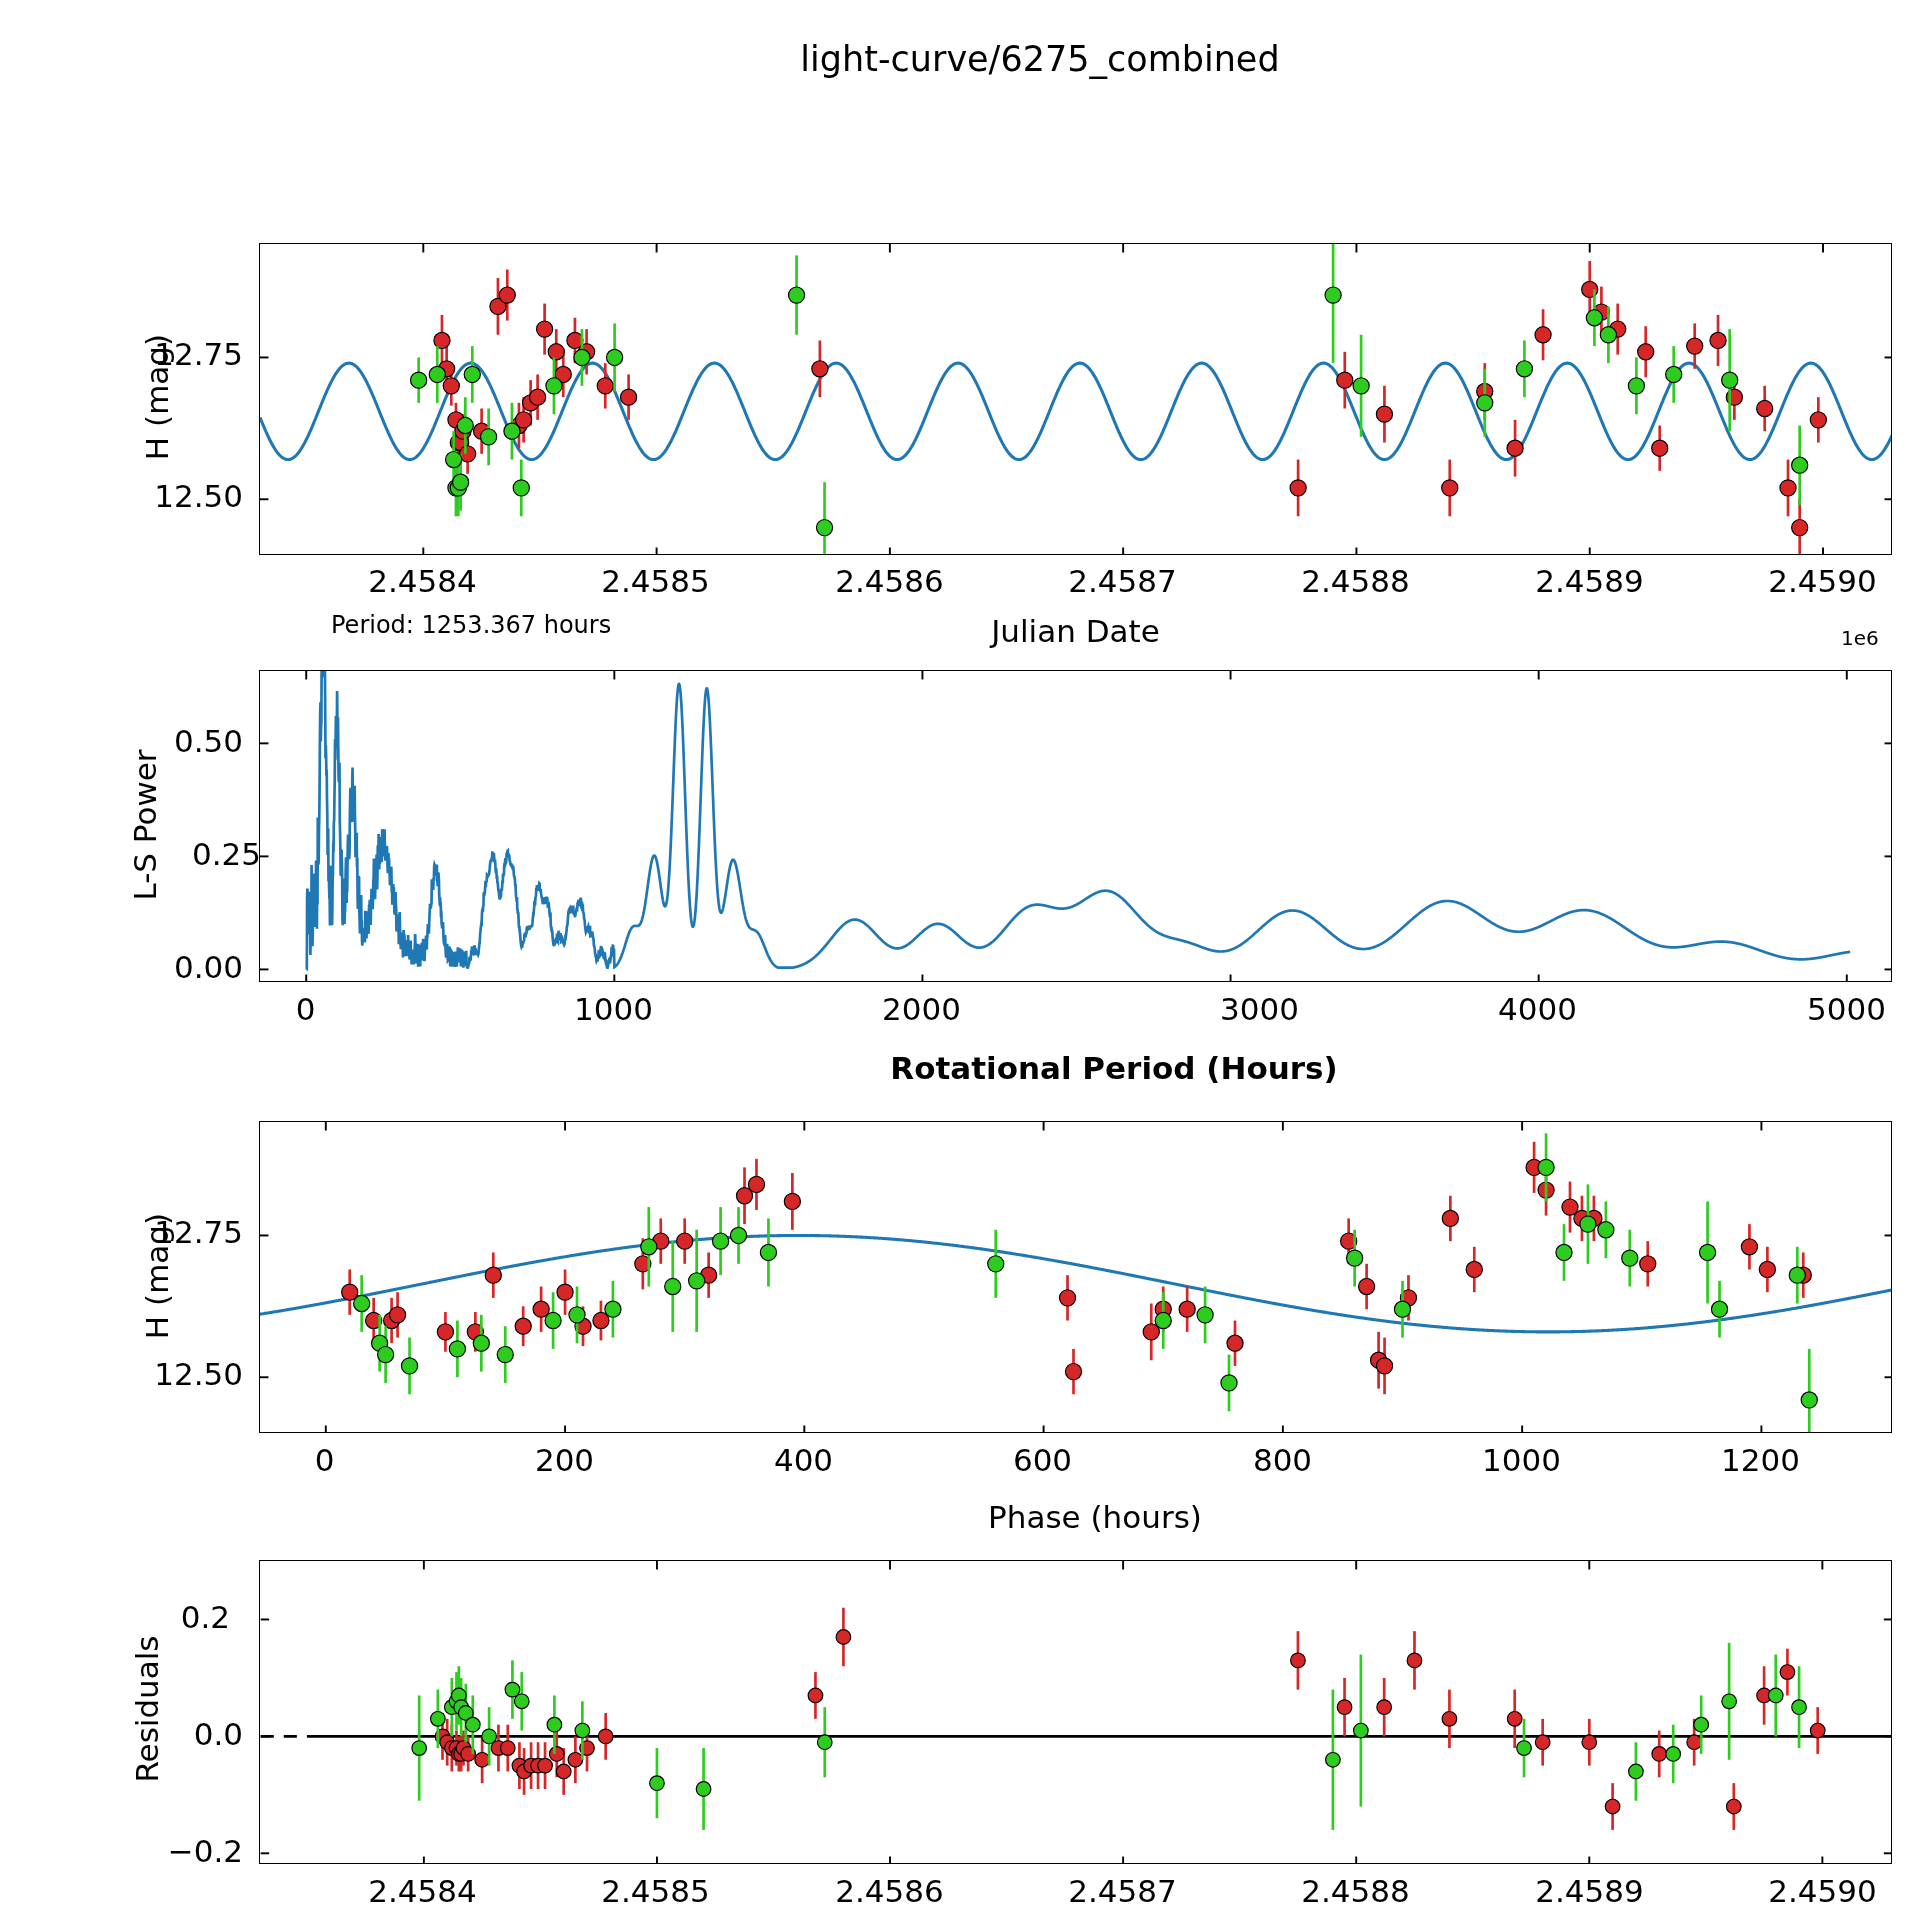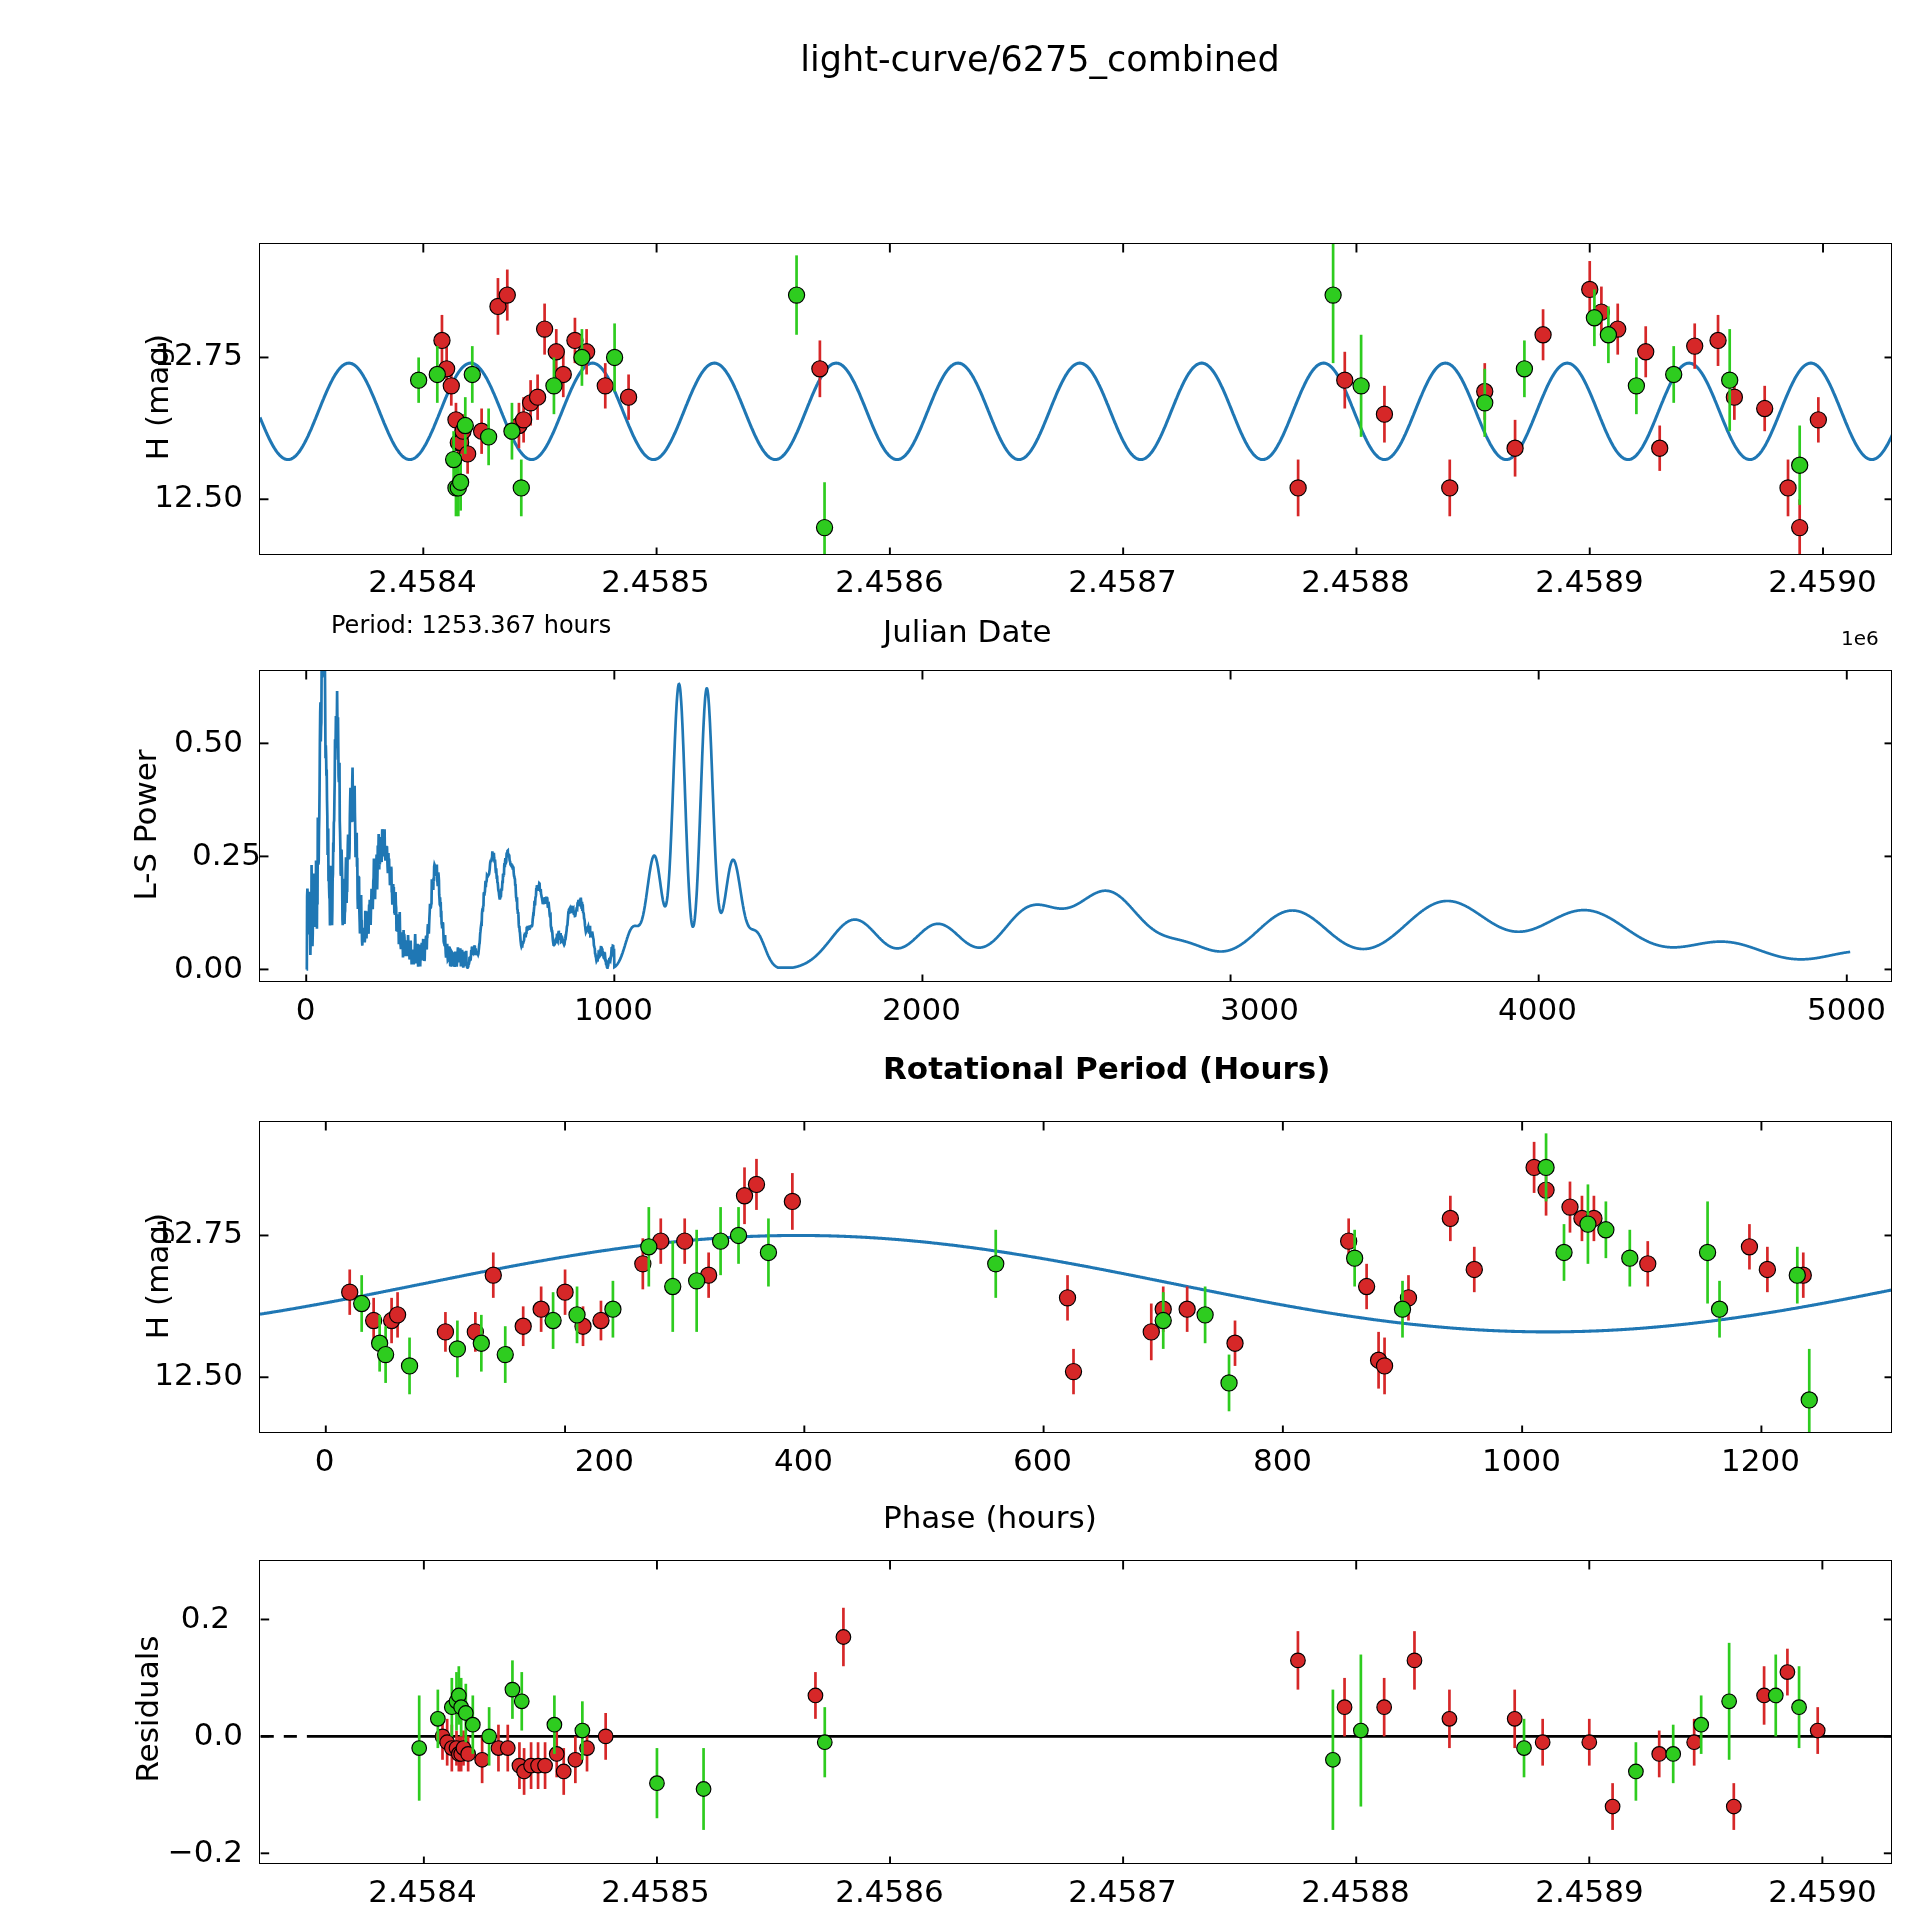--- a/index.html
+++ b/index.html
@@ -42,21 +42,21 @@
   .ylabel {
     position: absolute;
     transform-origin: 50% 50%;
     font-size: 31px;
     white-space: nowrap;
     text-align: center;
   }
   .xlabel {
     position: absolute;
     font-size: 31px;
-    text-align: left;
+    text-align: center;
     white-space: nowrap;
   }
   .tick-label {
     position: absolute;
     font-size: 31px;
     white-space: nowrap;
   }
   .offset-label {
     position: absolute;
     font-size: 20px;
@@ -623,21 +623,21 @@
     <div class="tick-label" style="left: 236px; top: 991px; width: 139px; text-align: center;">0</div>
     <div class="tick-label" style="left: 544px; top: 991px; width: 139px; text-align: center;">1000</div>
     <div class="tick-label" style="left: 852px; top: 991px; width: 139px; text-align: center;">2000</div>
     <div class="tick-label" style="left: 1160px; top: 991px; width: 139px; text-align: right;">3000</div>
     <div class="tick-label" style="left: 1468px; top: 991px; width: 139px; text-align: center;">4000</div>
     <div class="tick-label" style="left: 1777px; top: 991px; width: 139px; text-align: center;">5000</div>
     <div class="tick-label" style="left: 97px; top: 949px; width: 146px; text-align: right;">0.00</div>
     <div class="tick-label" style="left: 115px; top: 836px; width: 146px; text-align: right;">0.25</div>
     <div class="tick-label" style="left: 97px; top: 723px; width: 146px; text-align: right;">0.50</div>
     <div class="tick-label" style="left: 255px; top: 1442px; width: 139px; text-align: center;">0</div>
-    <div class="tick-label" style="left: 495px; top: 1442px; width: 139px; text-align: right;">200</div>
+    <div class="tick-label" style="left: 495px; top: 1442px; width: 139px; text-align: center;">200</div>
     <div class="tick-label" style="left: 734px; top: 1442px; width: 139px; text-align: center;">400</div>
     <div class="tick-label" style="left: 973px; top: 1442px; width: 139px; text-align: center;">600</div>
     <div class="tick-label" style="left: 1213px; top: 1442px; width: 139px; text-align: center;">800</div>
     <div class="tick-label" style="left: 1452px; top: 1442px; width: 139px; text-align: center;">1000</div>
     <div class="tick-label" style="left: 1691px; top: 1442px; width: 139px; text-align: center;">1200</div>
     <div class="tick-label" style="left: 97px; top: 1356px; width: 146px; text-align: right;">12.50</div>
     <div class="tick-label" style="left: 97px; top: 1214px; width: 146px; text-align: right;">12.75</div>
     <div class="tick-label" style="left: 353px; top: 1873px; width: 139px; text-align: center;">2.4584</div>
     <div class="tick-label" style="left: 586px; top: 1873px; width: 139px; text-align: center;">2.4585</div>
     <div class="tick-label" style="left: 820px; top: 1873px; width: 139px; text-align: center;">2.4586</div>

